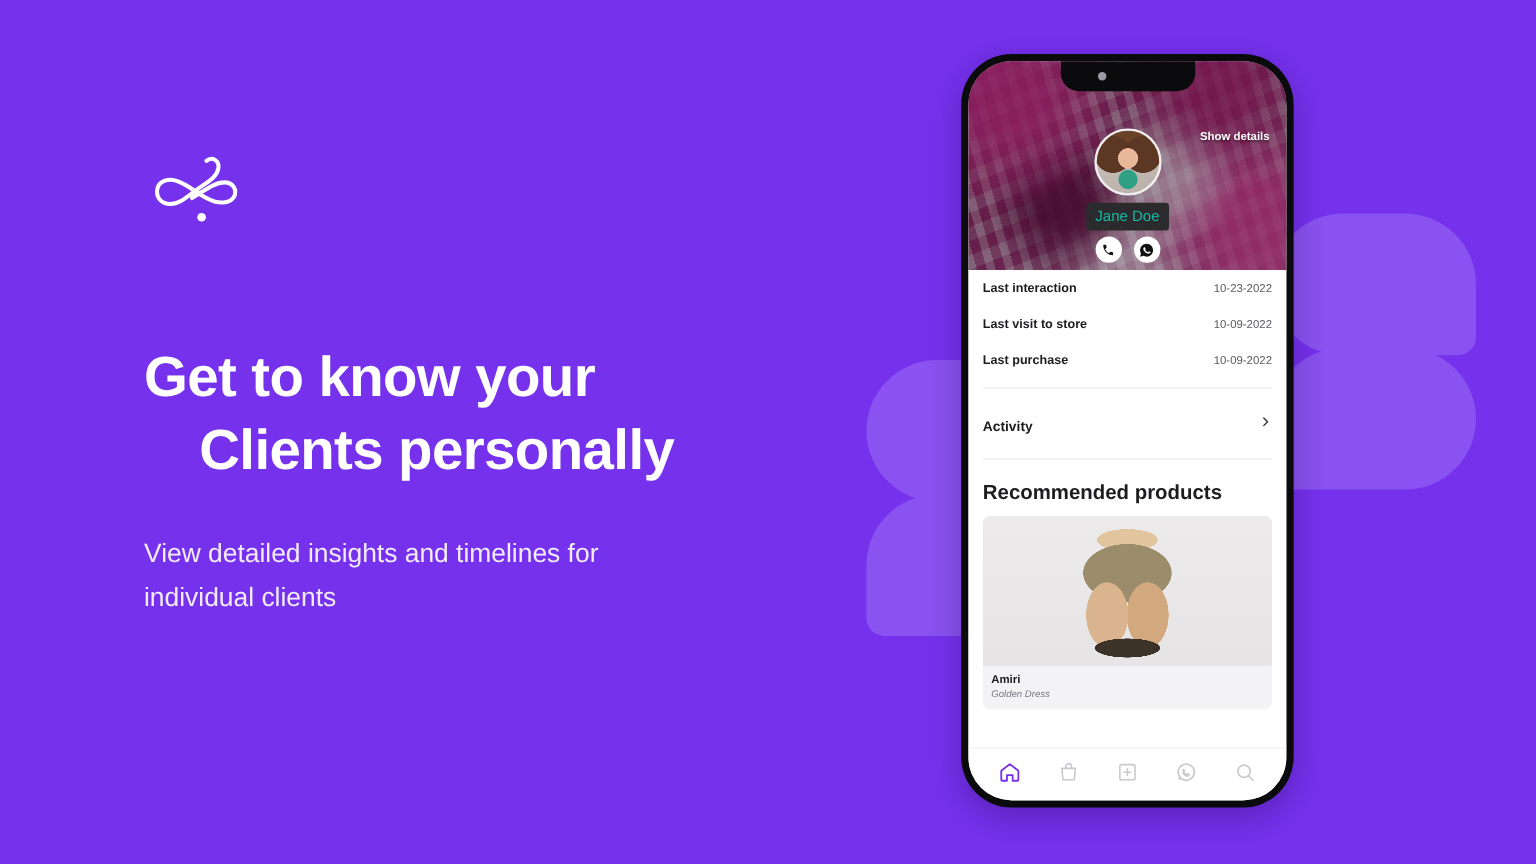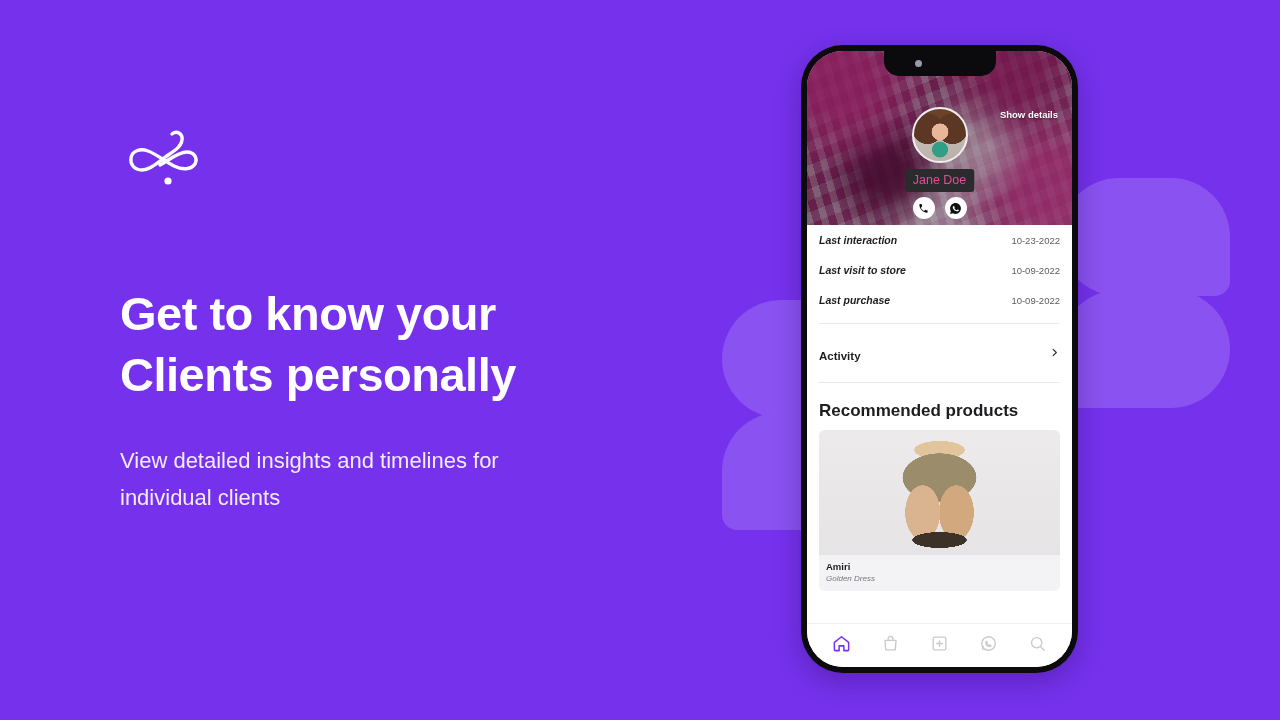--- a/index.html
+++ b/index.html
@@ -24,21 +24,21 @@
              border-radius:70px 70px 70px 18px; }
 
   
   .hero { position:absolute; left:120px; top:0; width:600px; height:720px; }
   .logo { position:absolute; left:0; top:122px; width:100px; height:72px; }
   .headline {
     position:absolute; left:0; top:283px; width:560px;
     color:#fff; font-size:47px; line-height:1.30;
     font-weight:700; letter-spacing:-0.5px;
   }
-  .headline .l2 { display:block; }
+  .headline .l2 { display:block;margin-left:46px; }
   .subhead {
     position:absolute; left:0; top:443px; width:470px;
     color:#f2ebfe; font-size:22px; line-height:1.68; font-weight:400;
   }
 
   
   .phone {
     position:absolute; left:801px; top:45px;
     width:277px; height:628px;
     background:#0b0b0d; border-radius:42px;
@@ -86,40 +86,40 @@
     background:
       radial-gradient(circle at 50% 78%, #2f9f86 0 16%, transparent 17%),
       radial-gradient(circle at 50% 44%, #e8b79a 0 21%, transparent 22%),
       radial-gradient(circle at 26% 38%, #5c3724 0 30%, transparent 31%),
       radial-gradient(circle at 74% 38%, #5c3724 0 30%, transparent 31%),
       radial-gradient(circle at 50% 20%, #6b412a 0 40%, transparent 41%),
       linear-gradient(160deg,#cfc7c1 0%, #b9aea8 100%);
   }
   .name-chip {
     position:absolute; left:50%; top:118px; transform:translateX(-50%);
-    background:#2b2b2e; color:#ec4899; z-index:4;
+    background:#2b2b2e; color:#14b8a6; z-index:4;
     font-size:12.5px; padding:4px 8px 5px; border-radius:3px;
     white-space:nowrap;
   }
   .quick {
     position:absolute; left:50%; top:146px; transform:translateX(-50%);
     display:flex; gap:10px; z-index:4;
   }
   .qbtn {
     width:22px; height:22px; border-radius:50%; background:#fff;
     display:flex; align-items:center; justify-content:center;
   }
 
   
   .body { flex:1; background:#fff; padding:0 12px; overflow:hidden; }
   .row {
     display:flex; justify-content:space-between; align-items:center;
     padding:9px 0 9px;
   }
-  .row .k { font-size:10.5px; font-weight:700; color:#1d1d20;font-style:italic; }
+  .row .k { font-size:10.5px; font-weight:700; color:#1d1d20; }
   .row .v { font-size:9.5px; color:#5b5b63; }
   .rule { height:1px; background:#e9e9ee; margin:8px 0; }
   .activity {
     display:flex; justify-content:space-between; align-items:flex-end;
     padding:12px 0;
   }
   .activity .k { font-size:11.5px; font-weight:700; color:#1d1d20; }
   .sec-title {
     font-size:17px; font-weight:700; color:#1d1d20; padding:10px 0 9px;
   }

